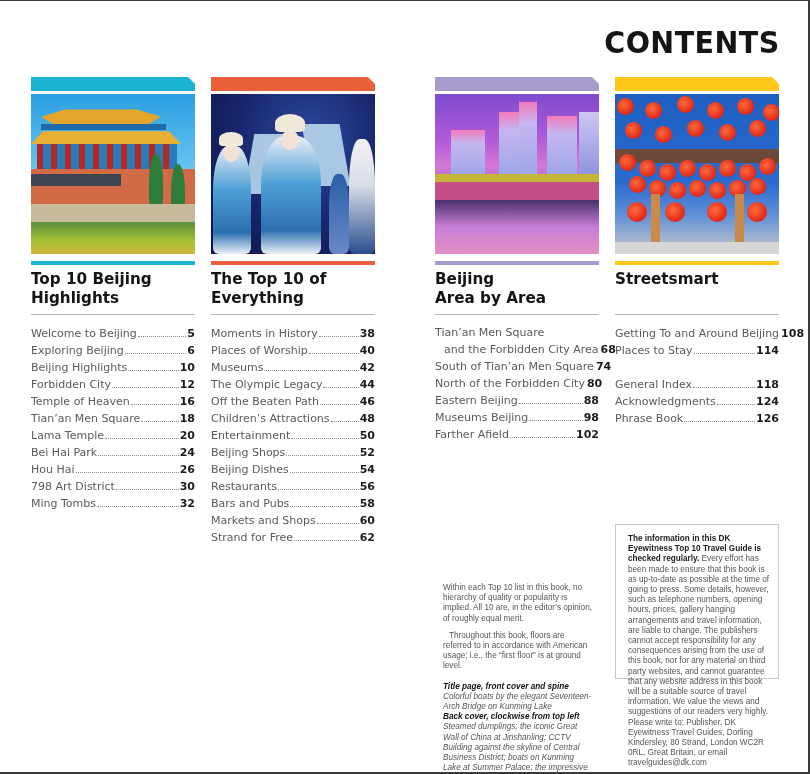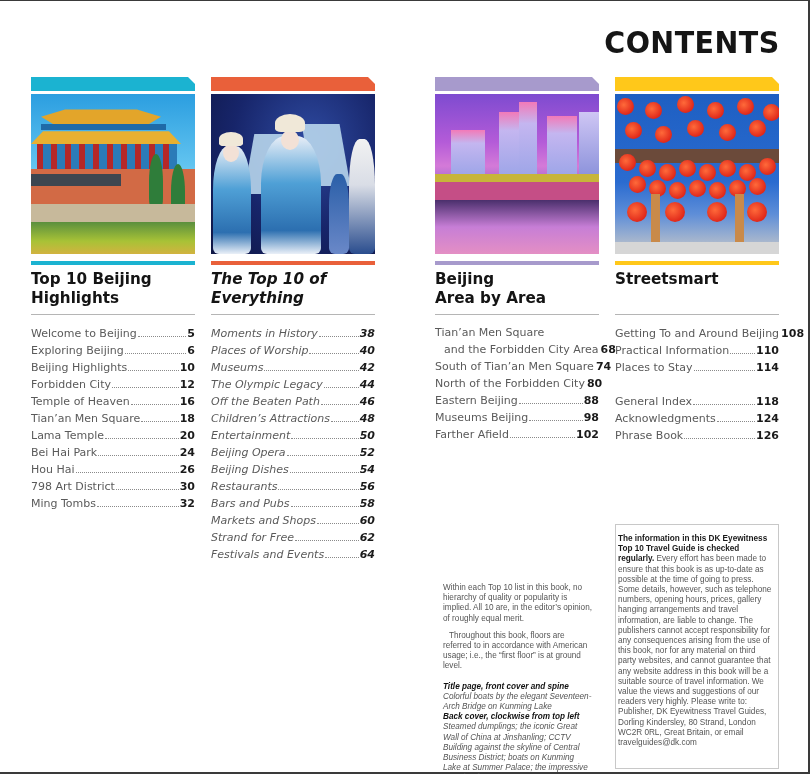--- a/index.html
+++ b/index.html
@@ -16,21 +16,21 @@
     pointer-events: none;
   }
   .title {
     position: absolute; right: 30px; top: 24px;
     font-family: "DejaVu Sans", sans-serif; font-weight: bold;
     font-size: 31px; letter-spacing: 0.5px; color: #151515;
     transform: scaleX(0.92); transform-origin: right top;
   }
   .col { position: absolute; top: 77px; width: 164px; }
   .col.c1 { left: 31px; }
-  .col.c2 { left: 211px; font-style: italic; }
+  .col.c2 { left: 211px; }
   .col.c3 { left: 435px; }
   .col.c4 { left: 615px; }
   .tab {
     height: 14px; width: 164px;
     clip-path: polygon(0 0, 157px 0, 164px 7px, 164px 14px, 0 14px);
   }
   .photo {
     margin-top: 3px; height: 160px; width: 164px; position: relative; overflow: hidden;
   }
   .underbar { margin-top: 7px; height: 4px; width: 164px; }
@@ -59,23 +59,23 @@
   .note {
     position: absolute; left: 436px; top: 576px; width: 165px;
     font-family: "Liberation Sans", sans-serif; font-size: 8.2px; line-height: 10.2px; color: #555;
   }
   .note p { margin: 7px; }
   .note .indent { text-indent: 6px; }
   .note .credits { margin-top: 10px; font-style: italic; }
   .note .credits b { color: #111; font-style: italic; }
 
   .infobox {
-    position: absolute; left: 615px; top: 524px; width: 164px; height: 245px;
+    position: absolute; left: 615px; top: 524px; width: 164px; height: 155px;
     box-sizing: border-box; border: 1px solid #c8c8c8;
-    padding: 9px 6px 6px 2px;
+    padding: 9px 6px 6px 12px;
     font-family: "Liberation Sans", sans-serif; font-size: 8.2px; line-height: 10.2px; color: #555;
   }
   .infobox b { color: #1a1a1a; }
 
   
   .ph1 { background: linear-gradient(180deg, #2b9ee0 0%, #62c4f0 45%, #9bd6ef 60%); }
   .ph1 .roof1 { position: absolute; left: 10px; top: 12px; width: 120px; height: 18px; background: #e3a52a; clip-path: polygon(10% 100%, 0 60%, 20% 20%, 80% 20%, 100% 60%, 90% 100%); }
   .ph1 .roof2 { position: absolute; left: 0px; top: 34px; width: 150px; height: 16px; background: #e8b030; clip-path: polygon(0 100%, 8% 20%, 92% 20%, 100% 100%); }
   .ph1 .band { position: absolute; left: 10px; top: 30px; width: 125px; height: 6px; background: #1f6aa8; }
   .ph1 .hall { position: absolute; left: 6px; top: 50px; width: 140px; height: 28px; background: repeating-linear-gradient(90deg, #b52828 0 6px, #2b7bb8 6px 14px); }
@@ -235,21 +235,21 @@
         <span class="lbl">Children’s Attractions</span>
         <span class="dots"></span>
         <span class="pg">48</span>
       </div>
     <div class="toc-row">
         <span class="lbl">Entertainment</span>
         <span class="dots"></span>
         <span class="pg">50</span>
       </div>
     <div class="toc-row">
-        <span class="lbl">Beijing Opera</span>
+        <span class="lbl">Beijing Shops</span>
         <span class="dots"></span>
         <span class="pg">52</span>
       </div>
     <div class="toc-row">
         <span class="lbl">Beijing Dishes</span>
         <span class="dots"></span>
         <span class="pg">54</span>
       </div>
     <div class="toc-row">
         <span class="lbl">Restaurants</span>
@@ -263,25 +263,20 @@
       </div>
     <div class="toc-row">
         <span class="lbl">Markets and Shops</span>
         <span class="dots"></span>
         <span class="pg">60</span>
       </div>
     <div class="toc-row">
         <span class="lbl">Strand for Free</span>
         <span class="dots"></span>
         <span class="pg">62</span>
-      </div>
-    <div class="toc-row">
-        <span class="lbl">Festivals and Events</span>
-        <span class="dots"></span>
-        <span class="pg">64</span>
       </div>
   </div>
 </div>
 
 <div class="col c3">
   <div class="tab" style="background:#a79acc"></div>
   <div class="photo ph3">
     <div class="bld" style="left:16px;top:36px;width:34px;height:44px"></div>
     <div class="bld" style="left:64px;top:18px;width:22px;height:62px"></div>
     <div class="bld" style="left:84px;top:8px;width:18px;height:72px"></div>
@@ -373,25 +368,20 @@
   <div class="underbar" style="background:#ffc81a"></div>
   <div class="sec-title">Streetsmart</div>
   <div class="rule"></div>
   <div class="toc">
     <div class="toc-row">
         <span class="lbl">Getting To and Around Beijing</span>
         <span class="dots"></span>
         <span class="pg">108</span>
       </div>
     <div class="toc-row">
-        <span class="lbl">Practical Information</span>
-        <span class="dots"></span>
-        <span class="pg">110</span>
-      </div>
-    <div class="toc-row">
         <span class="lbl">Places to Stay</span>
         <span class="dots"></span>
         <span class="pg">114</span>
       </div>
     <div class="toc-gap"></div>
     <div class="toc-row">
         <span class="lbl">General Index</span>
         <span class="dots"></span>
         <span class="pg">118</span>
       </div>

